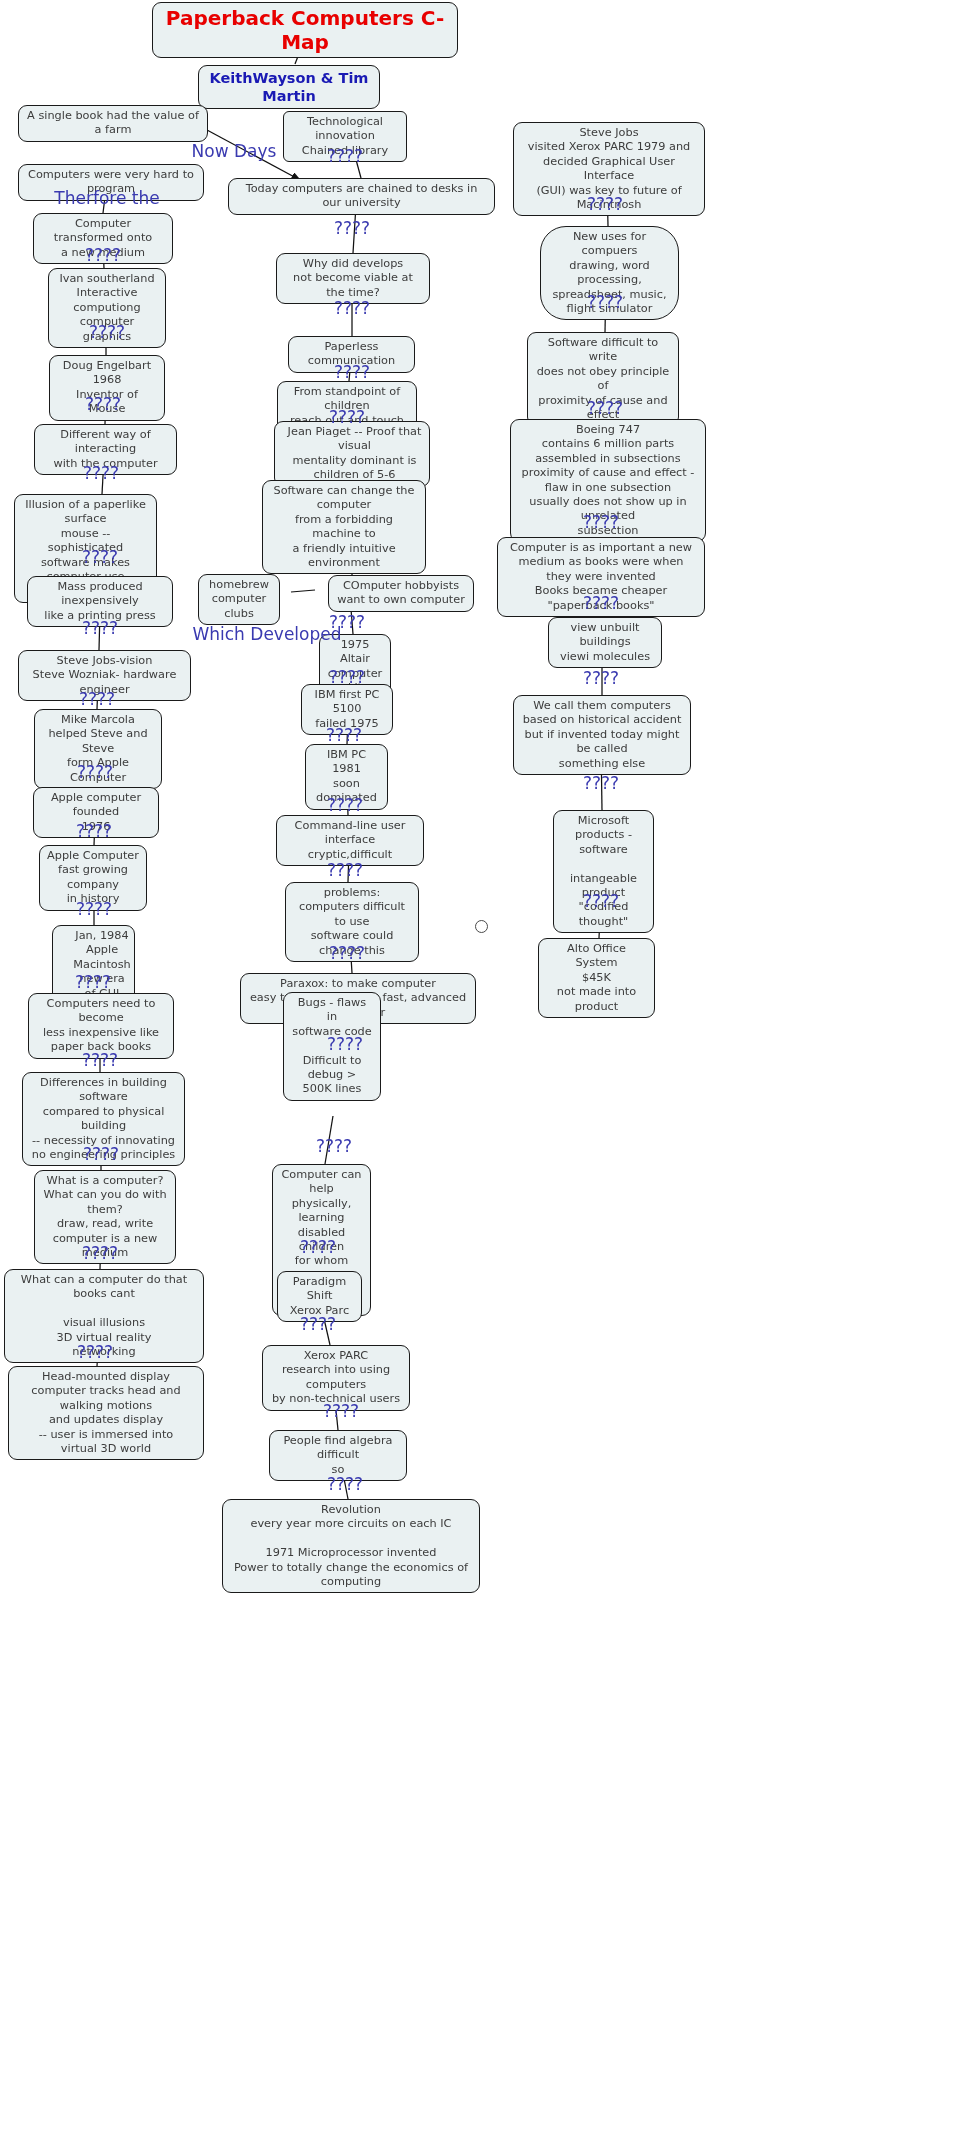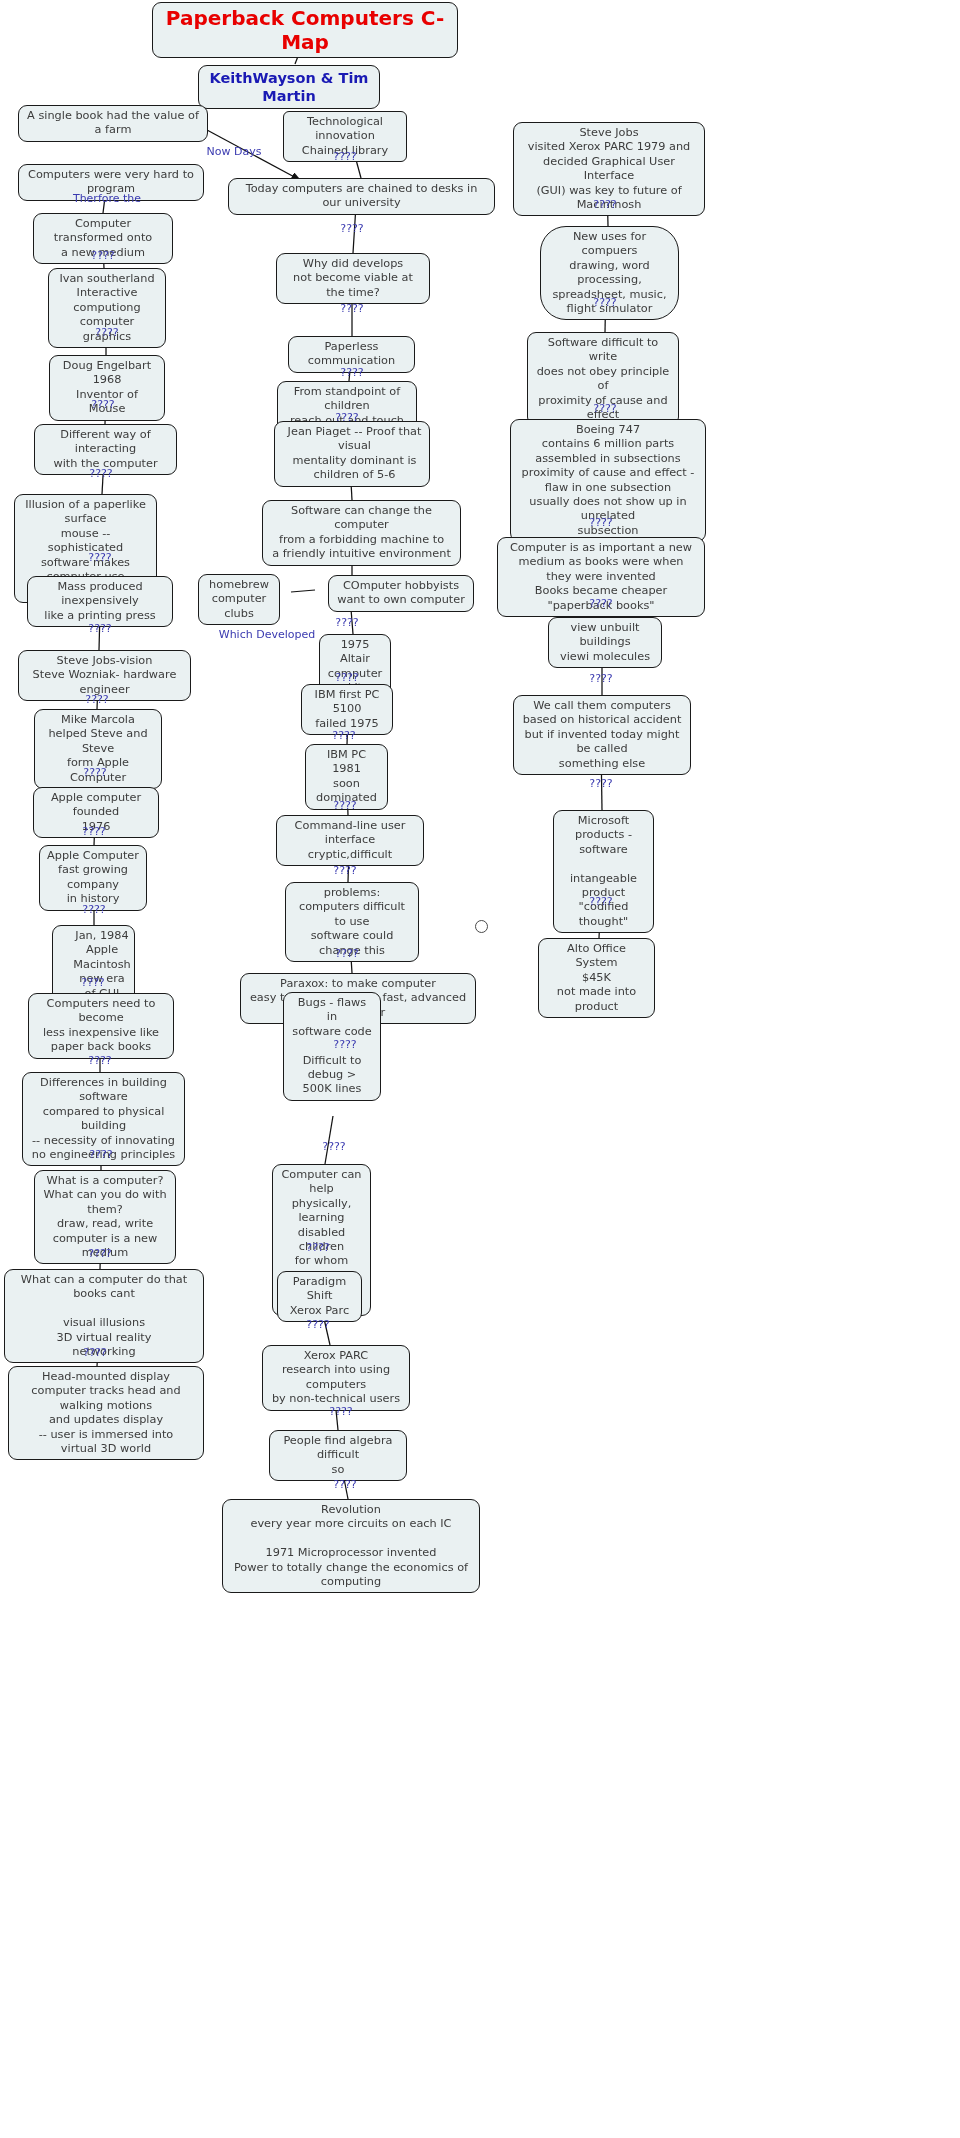--- a/index.html
+++ b/index.html
@@ -18,21 +18,21 @@
     padding:3px 7px;white-space:pre-line;
   }
   .node.title{
     background:#eaf1f2;border:1.6px solid #1a1a1a;border-radius:9px;
     color:#e80000;font-weight:bold;font-size:20px;line-height:24px;
   }
   .node.author{
     color:#1a1ab4;font-weight:bold;font-size:14.5px;line-height:18px;
   }
   .link-label{
-    position:absolute;color:#3a3ab0;font-size:11px;line-height:13px;
+    position:absolute;color:#3a3ab0;font-size:17px;line-height:13px;
     text-align:right;white-space:nowrap;transform:translateX(-50%);
   }
   .date-label{
     position:absolute;color:#3a3ab0;font-size:11.5px;line-height:14px;
     text-align:center;white-space:nowrap;transform:translateX(-50%);
   }
   .stray-circle{
     position:absolute;width:11px;height:11px;border:1.3px solid #4a4a4a;
     border-radius:50%;background:transparent;
   }
@@ -160,21 +160,21 @@
       <div class="node" style="left: 510px; top: 419px; width: 196px; min-height: 90px;">Boeing 747
 contains 6 million parts
 assembled in subsections
 proximity of cause and effect -
 flaw in one subsection
 usually does not show up in unrelated
 subsection</div>
       <div class="node" style="left: 14px; top: 494px; width: 143px; min-height: 45px;">Illusion of a paperlike surface
 mouse -- sophisticated
 software makes computer use intuitive</div>
-      <div class="node" style="left: 262px; top: 500px; width: 199px; min-height: 42px; text-align: center;">Software can change the computer
+      <div class="node" style="left: 262px; top: 480px; width: 164px; min-height: 42px; text-align: center;">Software can change the computer
 from a forbidding machine to
 a friendly intuitive environment</div>
       <div class="node" style="left: 497px; top: 537px; width: 208px; min-height: 52px;">Computer is as important a new
 medium as books were when
 they were invented
 Books became cheaper "paperback books"</div>
       <div class="node" style="left: 198px; top: 574px; width: 82px; min-height: 34px;">homebrew
 computer clubs</div>
       <div class="node" style="left: 292px; top: 575px; width: 146px; min-height: 33px; margin-left: 36px;">COmputer hobbyists
 want to own computer</div>

